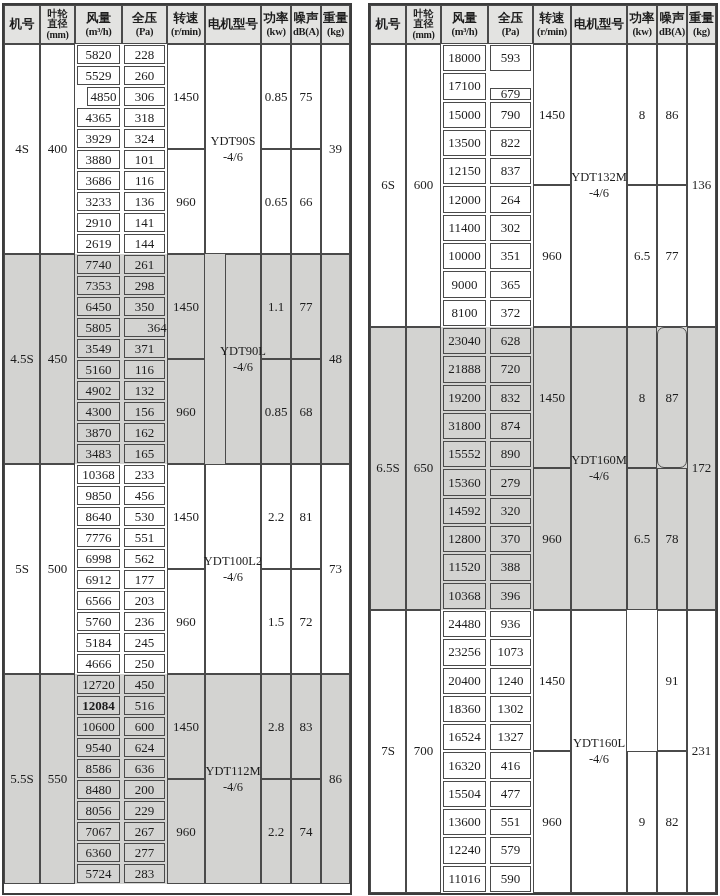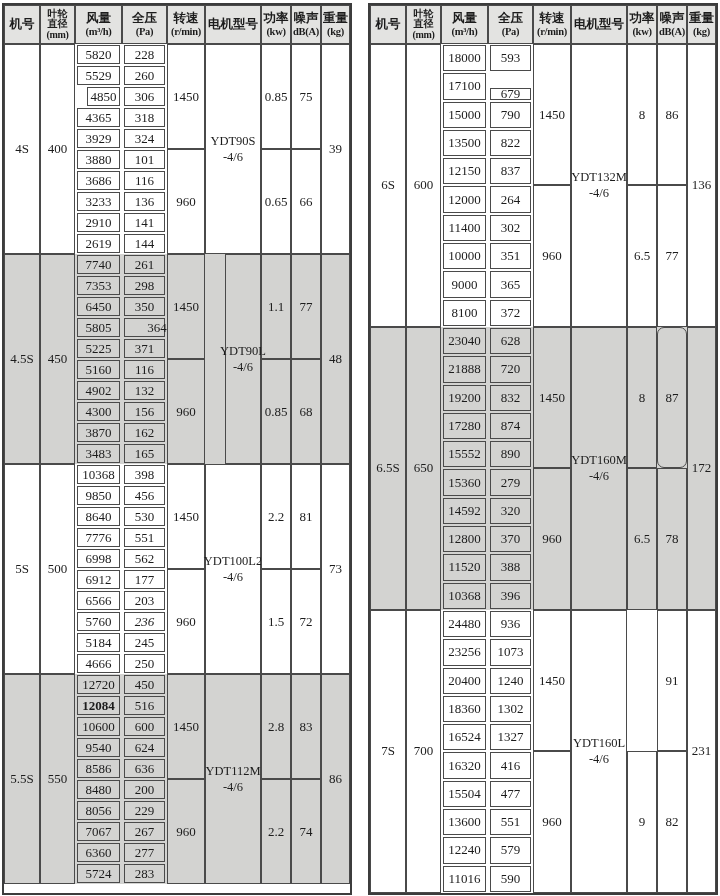--- a/index.html
+++ b/index.html
@@ -130,21 +130,21 @@
         <div class="cell" style="grid-area: 1 / 1 / 11;">4.5S</div>
         <div class="cell" style="grid-area: 1 / 2 / 11;">450</div>
         <div class="cell box" style="grid-area: 1 / 3;">7740</div>
         <div class="cell box" style="grid-area: 1 / 4;">261</div>
         <div class="cell box" style="grid-area: 2 / 3;">7353</div>
         <div class="cell box" style="grid-area: 2 / 4;">298</div>
         <div class="cell box" style="grid-area: 3 / 3;">6450</div>
         <div class="cell box" style="grid-area: 3 / 4;">350</div>
         <div class="cell box" style="grid-area: 4 / 3;">5805</div>
         <div class="cell box" style="grid-area: 4 / 4; padding-left: 25px;">364</div>
-        <div class="cell box" style="grid-area: 5 / 3;">5225</div>
+        <div class="cell box" style="grid-area: 5 / 3;">3549</div>
         <div class="cell box" style="grid-area: 5 / 4;">371</div>
         <div class="cell box" style="grid-area: 6 / 3;">5160</div>
         <div class="cell box" style="grid-area: 6 / 4;">116</div>
         <div class="cell box" style="grid-area: 7 / 3;">4902</div>
         <div class="cell box" style="grid-area: 7 / 4;">132</div>
         <div class="cell box" style="grid-area: 8 / 3;">4300</div>
         <div class="cell box" style="grid-area: 8 / 4;">156</div>
         <div class="cell box" style="grid-area: 9 / 3;">3870</div>
         <div class="cell box" style="grid-area: 9 / 4;">162</div>
         <div class="cell box" style="grid-area: 10 / 3;">3483</div>
@@ -158,35 +158,35 @@
         <div class="cell" style="grid-area: 1 / 7 / 6;">1.1</div>
         <div class="cell" style="grid-area: 6 / 7 / 11;">0.85</div>
         <div class="cell" style="grid-area: 1 / 8 / 6;">77</div>
         <div class="cell" style="grid-area: 6 / 8 / 11;">68</div>
         <div class="cell" style="grid-area: 1 / 9 / 11;">48</div>
       </div>
       <div class="section">
         <div class="cell" style="grid-area: 1 / 1 / 11;">5S</div>
         <div class="cell" style="grid-area: 1 / 2 / 11;">500</div>
         <div class="cell box" style="grid-area: 1 / 3;">10368</div>
-        <div class="cell box" style="grid-area: 1 / 4;">398</div>
+        <div class="cell box" style="grid-area: 1 / 4;">233</div>
         <div class="cell box" style="grid-area: 2 / 3;">9850</div>
         <div class="cell box" style="grid-area: 2 / 4;">456</div>
         <div class="cell box" style="grid-area: 3 / 3;">8640</div>
         <div class="cell box" style="grid-area: 3 / 4;">530</div>
         <div class="cell box" style="grid-area: 4 / 3;">7776</div>
         <div class="cell box" style="grid-area: 4 / 4;">551</div>
         <div class="cell box" style="grid-area: 5 / 3;">6998</div>
         <div class="cell box" style="grid-area: 5 / 4;">562</div>
         <div class="cell box" style="grid-area: 6 / 3;">6912</div>
         <div class="cell box" style="grid-area: 6 / 4;">177</div>
         <div class="cell box" style="grid-area: 7 / 3;">6566</div>
         <div class="cell box" style="grid-area: 7 / 4;">203</div>
         <div class="cell box" style="grid-area: 8 / 3;">5760</div>
-        <div class="cell box" style="grid-area: 8 / 4; font-style: italic;">236</div>
+        <div class="cell box" style="grid-area: 8 / 4;">236</div>
         <div class="cell box" style="grid-area: 9 / 3;">5184</div>
         <div class="cell box" style="grid-area: 9 / 4;">245</div>
         <div class="cell box" style="grid-area: 10 / 3;">4666</div>
         <div class="cell box" style="grid-area: 10 / 4;">250</div>
         <div class="cell" style="grid-area: 1 / 5 / 6;">1450</div>
         <div class="cell" style="grid-area: 6 / 5 / 11;">960</div>
         <div class="cell motor" style="grid-area: 1 / 6 / 11;">
           <div>YDT100L2</div>
           <div>-4/6</div>
         </div>
@@ -307,21 +307,21 @@
       </div>
       <div class="section shaded">
         <div class="cell" style="grid-area: 1 / 1 / 11;">6.5S</div>
         <div class="cell" style="grid-area: 1 / 2 / 11;">650</div>
         <div class="cell box" style="grid-area: 1 / 3;">23040</div>
         <div class="cell box" style="grid-area: 1 / 4;">628</div>
         <div class="cell box" style="grid-area: 2 / 3;">21888</div>
         <div class="cell box" style="grid-area: 2 / 4;">720</div>
         <div class="cell box" style="grid-area: 3 / 3;">19200</div>
         <div class="cell box" style="grid-area: 3 / 4;">832</div>
-        <div class="cell box" style="grid-area: 4 / 3;">17280</div>
+        <div class="cell box" style="grid-area: 4 / 3;">31800</div>
         <div class="cell box" style="grid-area: 4 / 4;">874</div>
         <div class="cell box" style="grid-area: 5 / 3;">15552</div>
         <div class="cell box" style="grid-area: 5 / 4;">890</div>
         <div class="cell box" style="grid-area: 6 / 3;">15360</div>
         <div class="cell box" style="grid-area: 6 / 4;">279</div>
         <div class="cell box" style="grid-area: 7 / 3;">14592</div>
         <div class="cell box" style="grid-area: 7 / 4;">320</div>
         <div class="cell box" style="grid-area: 8 / 3;">12800</div>
         <div class="cell box" style="grid-area: 8 / 4;">370</div>
         <div class="cell box" style="grid-area: 9 / 3;">11520</div>

